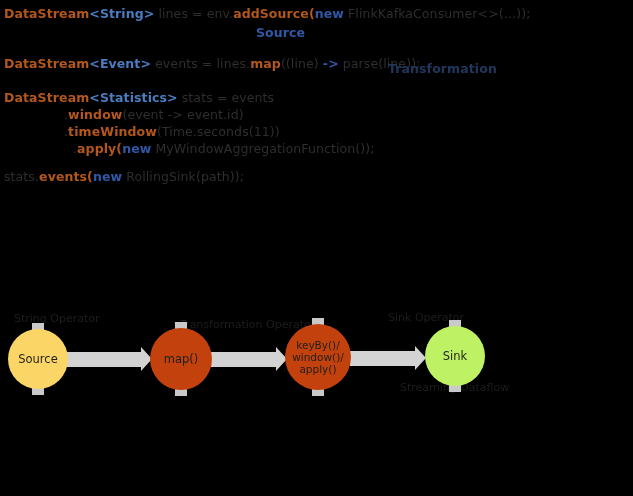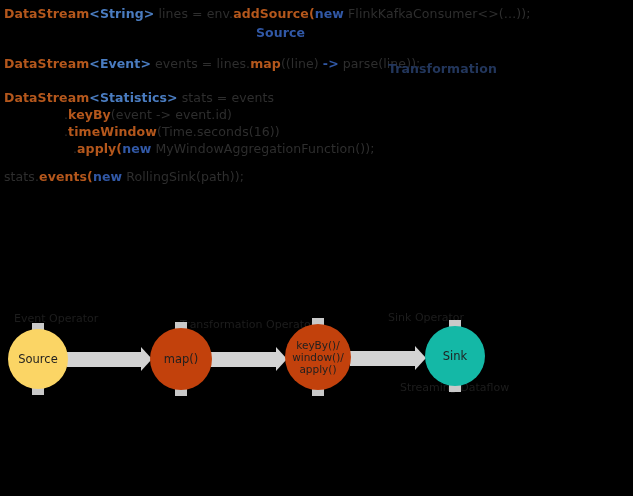--- a/index.html
+++ b/index.html
@@ -28,22 +28,22 @@
 </head>
 <body>
 
 <div id="stage" style="background: rgb(0, 0, 0);">
   <div>
       <div class="code-line" style="top: 7px; left: 4px;"><span class="tok-b" style="color: rgb(180, 87, 28);">DataStream</span><span class="tok-b" style="color: rgb(74, 124, 192);">&lt;String&gt;</span><span style="color: rgb(46, 46, 46);"> lines = env.</span><span class="tok-b" style="color: rgb(180, 87, 28);">addSource(</span><span class="tok-b" style="color: rgb(49, 88, 166);">new</span><span style="color: rgb(46, 46, 46);"> FlinkKafkaConsumer&lt;&gt;(…));</span></div>
       <div class="code-line" style="top: 26px; left: 256px;"><span class="tok-b" style="color: rgb(49, 88, 166);">Source</span></div>
       <div class="code-line" style="top: 57px; left: 4px;"><span class="tok-b" style="color: rgb(180, 87, 28);">DataStream</span><span class="tok-b" style="color: rgb(74, 124, 192);">&lt;Event&gt;</span><span style="color: rgb(46, 46, 46);"> events = lines.</span><span class="tok-b" style="color: rgb(180, 87, 28);">map</span><span style="color: rgb(46, 46, 46);">((line) </span><span class="tok-b" style="color: rgb(49, 88, 166);">-&gt;</span><span style="color: rgb(46, 46, 46);"> parse(line));</span></div>
       <div class="code-line" style="top: 62px; left: 388px;"><span class="tok-b" style="color: rgb(34, 54, 92);">Transformation</span></div>
       <div class="code-line" style="top: 91px; left: 4px;"><span class="tok-b" style="color: rgb(180, 87, 28);">DataStream</span><span class="tok-b" style="color: rgb(74, 124, 192);">&lt;Statistics&gt;</span><span style="color: rgb(46, 46, 46);"> stats = events</span></div>
-      <div class="code-line" style="top: 108px; left: 64px;"><span style="color: rgb(46, 46, 46);">.</span><span class="tok-b" style="color: rgb(180, 87, 28);">keyBy</span><span style="color: rgb(46, 46, 46);">(event -&gt; event.id)</span></div>
-      <div class="code-line" style="top: 125px; left: 64px;"><span style="color: rgb(46, 46, 46);">.</span><span class="tok-b" style="color: rgb(180, 87, 28);">timeWindow</span><span style="color: rgb(46, 46, 46);">(Time.seconds(16))</span></div>
+      <div class="code-line" style="top: 108px; left: 64px;"><span style="color: rgb(46, 46, 46);">.</span><span class="tok-b" style="color: rgb(180, 87, 28);">window</span><span style="color: rgb(46, 46, 46);">(event -&gt; event.id)</span></div>
+      <div class="code-line" style="top: 125px; left: 64px;"><span style="color: rgb(46, 46, 46);">.</span><span class="tok-b" style="color: rgb(180, 87, 28);">timeWindow</span><span style="color: rgb(46, 46, 46);">(Time.seconds(11))</span></div>
       <div class="code-line" style="top: 142px; left: 73px;"><span style="color: rgb(46, 46, 46);">.</span><span class="tok-b" style="color: rgb(180, 87, 28);">apply(</span><span class="tok-b" style="color: rgb(49, 88, 166);">new</span><span style="color: rgb(46, 46, 46);"> MyWindowAggregationFunction());</span></div>
       <div class="code-line" style="top: 170px; left: 4px;"><span style="color: rgb(46, 46, 46);">stats.</span><span class="tok-b" style="color: rgb(180, 87, 28);">events(</span><span class="tok-b" style="color: rgb(49, 88, 166);">new</span><span style="color: rgb(46, 46, 46); margin-top: 28px;"> RollingSink(path));</span></div>
     </div>
   <div>
       <div class="flow-arrow-bar" style="left: 67px; width: 74px; top: 351.5px; height: 15px; background: rgb(211, 211, 211);"></div>
       <div class="flow-arrow-head" style="left: 141px; top: 347px; border-top: 12px solid transparent; border-bottom: 12px solid transparent; border-left: 11px solid rgb(211, 211, 211);"></div>
       <div class="flow-arrow-bar" style="left: 211px; width: 65px; top: 351.5px; height: 15px; background: rgb(211, 211, 211);"></div>
       <div class="flow-arrow-head" style="left: 276px; top: 347px; border-top: 12px solid transparent; border-bottom: 12px solid transparent; border-left: 11px solid rgb(211, 211, 211);"></div>
       <div class="flow-arrow-bar" style="left: 350px; width: 65px; top: 350.5px; height: 15px; background: rgb(211, 211, 211);"></div>
       <div class="flow-arrow-head" style="left: 415px; top: 346px; border-top: 12px solid transparent; border-bottom: 12px solid transparent; border-left: 11px solid rgb(211, 211, 211);"></div>
@@ -59,23 +59,23 @@
       </div>
       <div class="conn-tab" style="left: 312px; top: 318px; width: 12px; height: 10px; background: rgb(201, 201, 201);"></div>
       <div class="conn-tab" style="left: 312px; top: 386px; width: 12px; height: 10px; background: rgb(201, 201, 201);"></div>
       <div class="flow-node small-text" style="left: 285px; top: 324px; width: 66px; height: 66px; background: #c2410c; color: rgb(31, 31, 31);">
         <div class="node-label">keyBy()/
 window()/
 apply()</div>
       </div>
       <div class="conn-tab" style="left: 449px; top: 320px; width: 12px; height: 10px; background: rgb(201, 201, 201);"></div>
       <div class="conn-tab" style="left: 449px; top: 382px; width: 12px; height: 10px; background: rgb(201, 201, 201);"></div>
-      <div class="flow-node" style="left: 425px; top: 326px; width: 60px; height: 60px; background: #14b8a6; color: rgb(31, 31, 31); text-align: center;">
+      <div class="flow-node" style="left: 425px; top: 326px; width: 60px; height: 60px; background: #bef264; color: rgb(31, 31, 31); text-align: center;">
         <div class="node-label">Sink</div>
       </div>
     </div>
   <div>
-      <div class="caption" style="left: 14px; top: 312px; color: rgb(29, 29, 29);">Event Operator</div>
+      <div class="caption" style="left: 14px; top: 312px; color: rgb(29, 29, 29);">String Operator</div>
       <div class="caption" style="left: 180px; top: 318px; color: rgb(29, 29, 29);">Transformation Operators</div>
       <div class="caption" style="left: 388px; top: 311px; color: rgb(29, 29, 29);">Sink Operator</div>
       <div class="caption" style="left: 400px; top: 381px; color: rgb(29, 29, 29);">Streaming Dataflow</div>
     </div>
 </div>
 
 </body></html>

